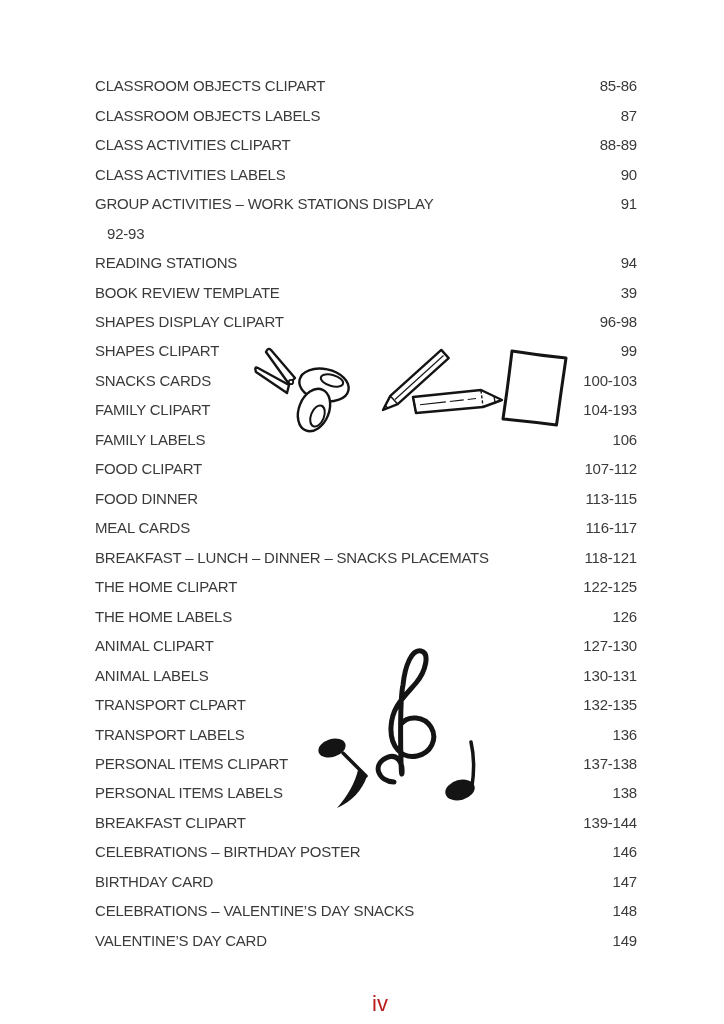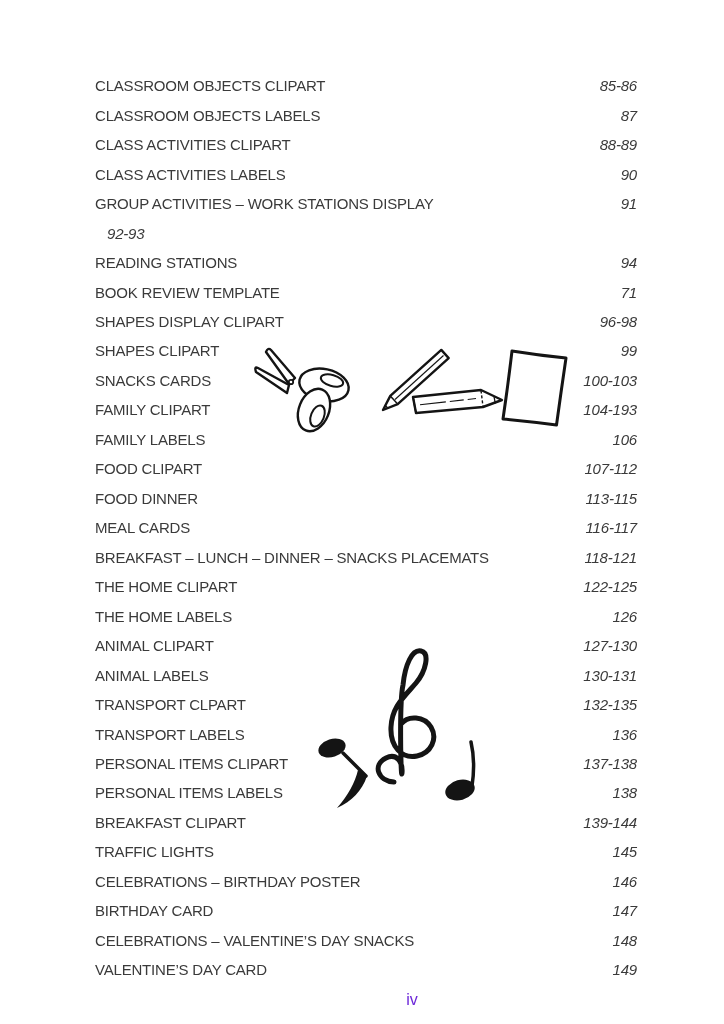--- a/index.html
+++ b/index.html
@@ -19,30 +19,30 @@
     justify-content:space-between;
     align-items:center;
     height:29.47px;
   }
   .toc-label,.toc-pages{
     font-size:15px;
     color:#3a3a3a;
     letter-spacing:-0.2px;
     white-space:nowrap;
   }
-  .toc-pages{text-align:right;padding-left:12px;font-style:italic;}
+  .toc-pages{text-align:right;padding-left:12px;}
   .illus{position:absolute;}
   .illus-stationery{left:245px;top:347px;}
   .illus-music{left:310px;top:643px;}
   .footer{
     position:absolute;
-    top:991px;left:412px;
+    top:991px;left:380px;
     transform:translateX(-50%);
-    font-size:16px;
-    color:#6d28d9;
+    font-size:22px;
+    color:#b91c1c;
   }
 </style>
 </head>
 <body>
 
 <div class="page">
 
   <div class="toc" id="toc">
       <div class="toc-row">
         <span class="toc-label">CLASSROOM OBJECTS CLIPART</span>
@@ -66,21 +66,21 @@
       </div>
       <div class="toc-row">
         <span class="toc-pages">92-93</span>
       </div>
       <div class="toc-row">
         <span class="toc-label">READING STATIONS</span>
         <span class="toc-pages">94</span>
       </div>
       <div class="toc-row">
         <span class="toc-label">BOOK REVIEW TEMPLATE</span>
-        <span class="toc-pages">71</span>
+        <span class="toc-pages">39</span>
       </div>
       <div class="toc-row">
         <span class="toc-label">SHAPES DISPLAY CLIPART</span>
         <span class="toc-pages">96-98</span>
       </div>
       <div class="toc-row">
         <span class="toc-label">SHAPES CLIPART</span>
         <span class="toc-pages">99</span>
       </div>
       <div class="toc-row">
@@ -139,24 +139,20 @@
         <span class="toc-label">PERSONAL ITEMS CLIPART</span>
         <span class="toc-pages">137-138</span>
       </div>
       <div class="toc-row">
         <span class="toc-label">PERSONAL ITEMS LABELS</span>
         <span class="toc-pages">138</span>
       </div>
       <div class="toc-row">
         <span class="toc-label">BREAKFAST CLIPART</span>
         <span class="toc-pages">139-144</span>
-      </div>
-      <div class="toc-row">
-        <span class="toc-label">TRAFFIC LIGHTS</span>
-        <span class="toc-pages">145</span>
       </div>
       <div class="toc-row">
         <span class="toc-label">CELEBRATIONS – BIRTHDAY POSTER</span>
         <span class="toc-pages">146</span>
       </div>
       <div class="toc-row">
         <span class="toc-label">BIRTHDAY CARD</span>
         <span class="toc-pages">147</span>
       </div>
       <div class="toc-row">

